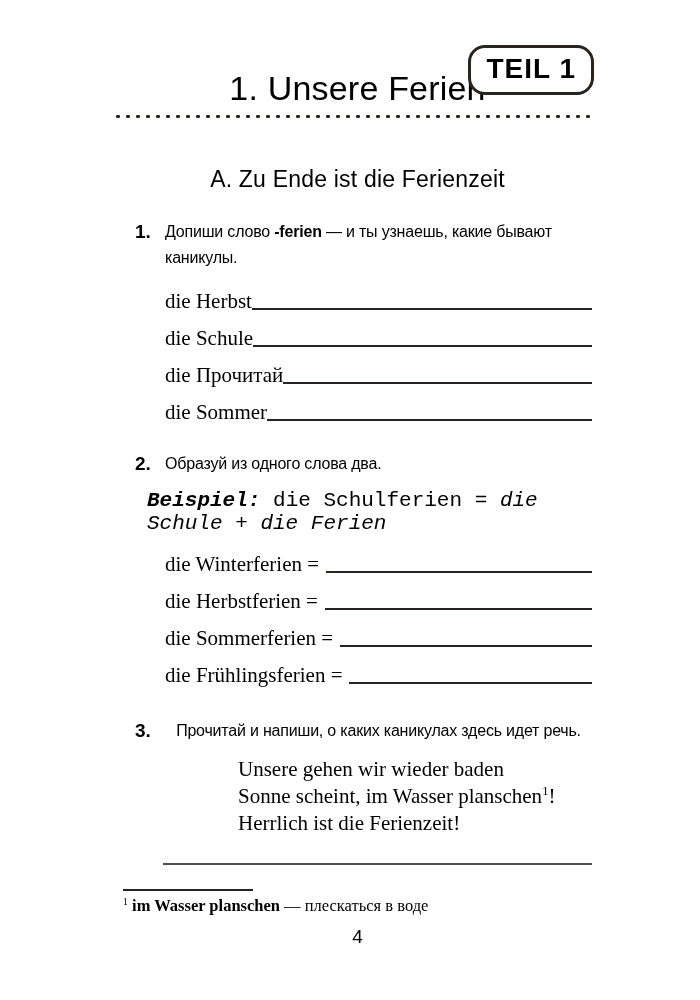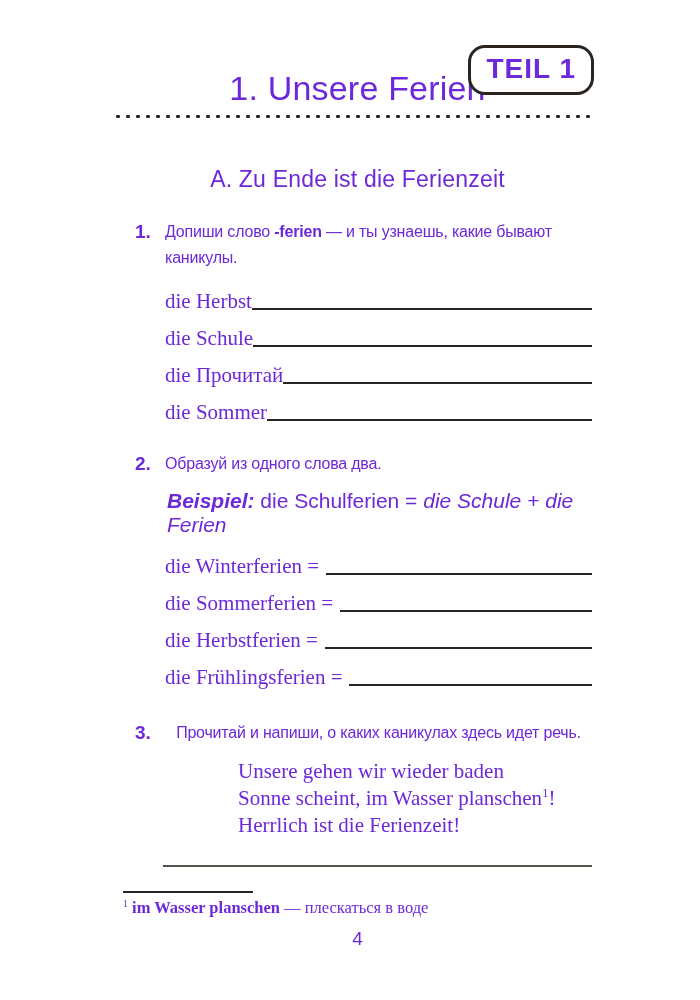--- a/index.html
+++ b/index.html
@@ -3,21 +3,21 @@
 <meta charset="utf-8">
 <style>
   * { margin: 0; padding: 0; box-sizing: border-box; }
   html, body { background: #ffffff; }
   .page {
     position: relative;
     width: 604px;
     height: 1000px;
     margin: 0 auto;
     background: #ffffff;
-    color: #6d28d9;
+    color: #000000;
     padding: 45px 60px 0 75px;
     font-family: "Liberation Sans", sans-serif;
     overflow: hidden;
   }
   .badge {
     position: absolute;
     top: 45px;
     right: 58px;
     border: 3px solid #2a2420;
     border-radius: 17px;
@@ -79,23 +79,23 @@
   }
   .fill-row .stem { flex: none; line-height: 1.2; }
   .blank {
     flex: 1;
     border-bottom: 2px solid #2a2420;
     margin-bottom: 4px;
     min-height: 1px;
   }
   .blank-gap { margin-left: 7px; }
   .example {
-    margin-left: 44px;
+    margin-left: 24px;
     margin-top: 12px;
-    font-family: Liberation Sans, sans-serif;
+    font-family: Liberation Mono, monospace;
     font-size: 21px;
   }
   .example .lbl { font-weight: 700; font-style: italic; }
   .example .it { font-style: italic; }
   .poem {
     margin-left: 115px;
     margin-top: 12px;
     font-family: "Liberation Serif", serif;
     font-size: 21px;
     line-height: 27px;
@@ -176,25 +176,25 @@
   </div>
 
   <div class="example"><span class="lbl">Beispiel:</span><span> die Schulferien = </span><span class="it">die Schule + die Ferien</span></div>
 
   <div class="fill-group mt-items2">
     <div class="fill-row">
       <span class="stem">die Winterferien =</span>
       <span class="blank blank-gap"></span>
     </div>
     <div class="fill-row">
+      <span class="stem">die Herbstferien =</span>
+      <span class="blank blank-gap"></span>
+    </div>
+    <div class="fill-row">
       <span class="stem">die Sommerferien =</span>
-      <span class="blank blank-gap"></span>
-    </div>
-    <div class="fill-row">
-      <span class="stem">die Herbstferien =</span>
       <span class="blank blank-gap"></span>
     </div>
     <div class="fill-row">
       <span class="stem">die Frühlingsferien =</span>
       <span class="blank blank-gap"></span>
     </div>
   </div>
 
   <div class="exercise mt-ex3">
     <div class="ex-num">3.</div>

